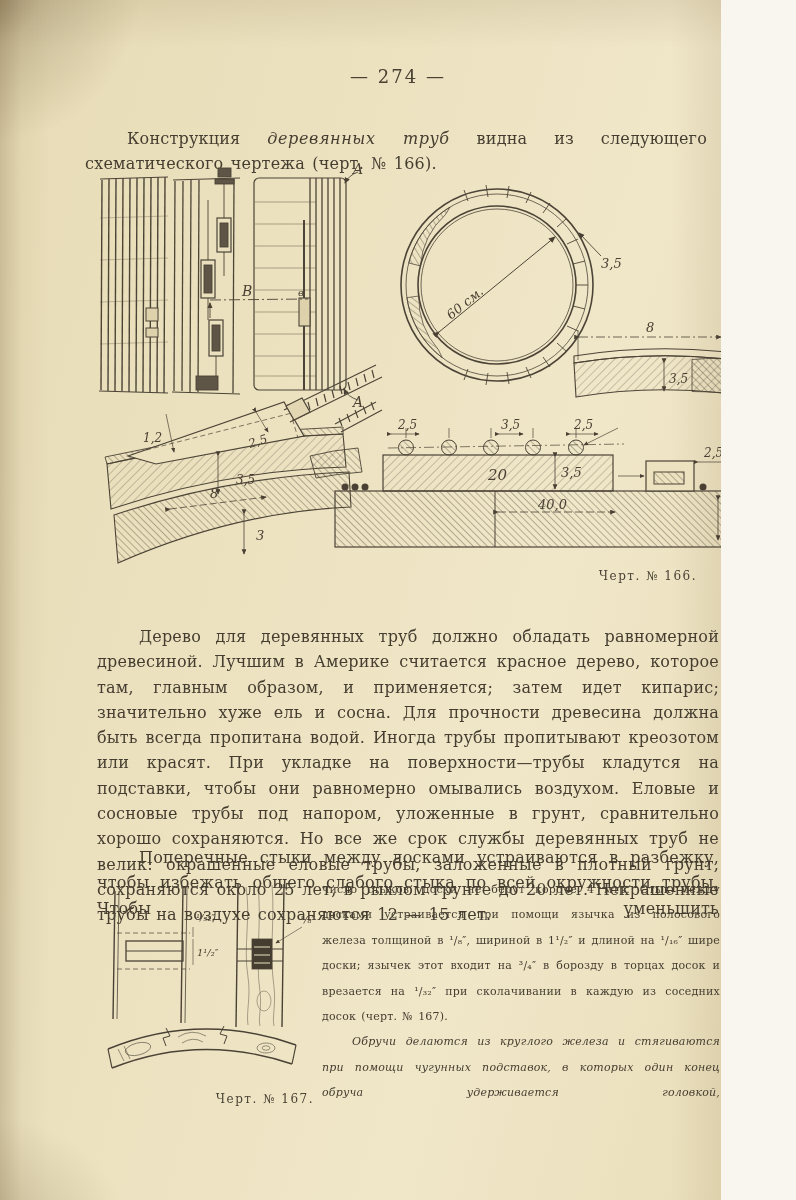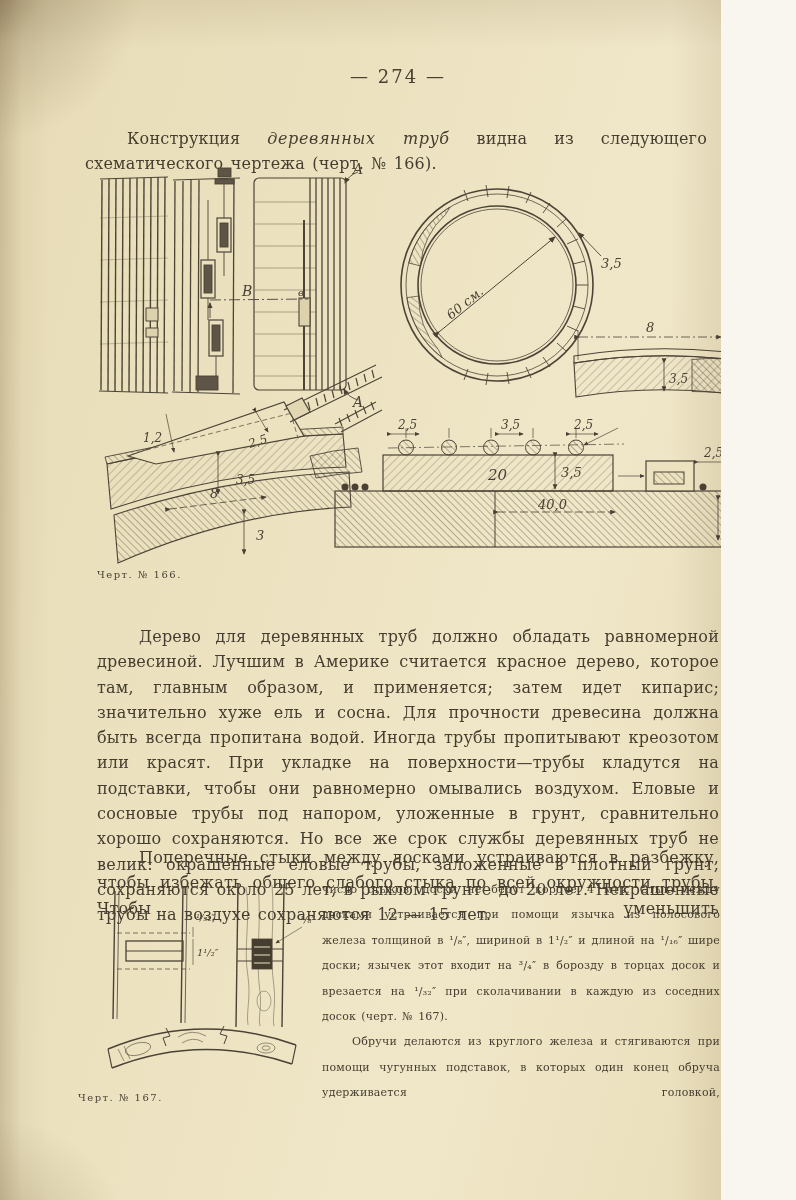--- a/index.html
+++ b/index.html
@@ -16,28 +16,28 @@
   .pagenum{position:absolute;top:66px;left:0;width:796px;text-align:center;
     font-size:18px;letter-spacing:2px;color:#4a4133;}
   .txt{position:absolute;font-size:16px;line-height:25.3px;text-align:justify;
     word-spacing:2px;letter-spacing:.2px;color:#453d30;}
   .indent{text-indent:42px;}
   .jlast{text-align-last:justify;}
   .intro{top:110px;left:85px;width:622px;}
   .p1{top:608px;left:97px;width:622px;}
   .p2a{top:829px;left:97px;width:622px;}
   .figwrap166{position:absolute;left:58px;top:160px;width:690px;height:406px;}
-  .cap{font-size:10px;letter-spacing:1.5px;color:#4a4236;text-align:left;}
+  .cap{font-size:12px;letter-spacing:1.5px;color:#4a4236;text-align:right;}
   .cap166{position:absolute;top:569px;left:97px;width:600px;}
   .bottom{position:absolute;top:877px;left:78px;width:642px;display:flex;}
   .figcol{width:244px;flex:0 0 244px;}
   .textcol{flex:1;padding-left:0;}
   .textcol p{margin:0;font-size:11px;line-height:25.4px;text-align:justify;
     word-spacing:1.5px;letter-spacing:.2px;color:#453d30;}
-  .p3{text-indent:30px;text-align-last:justify;}
+  .p3{text-indent:30px;text-align-last:justify;font-style:italic;}
   .cap167{margin-top:19px;width:236px;}
   svg text{font-family:"DejaVu Serif", serif;font-style:italic;fill:#4a4134;}
   i{letter-spacing:.6px;}
 </style>
 </head>
 <body>
 
 <div class="sheet">
 
   <div class="pagenum">— 274 —</div>

